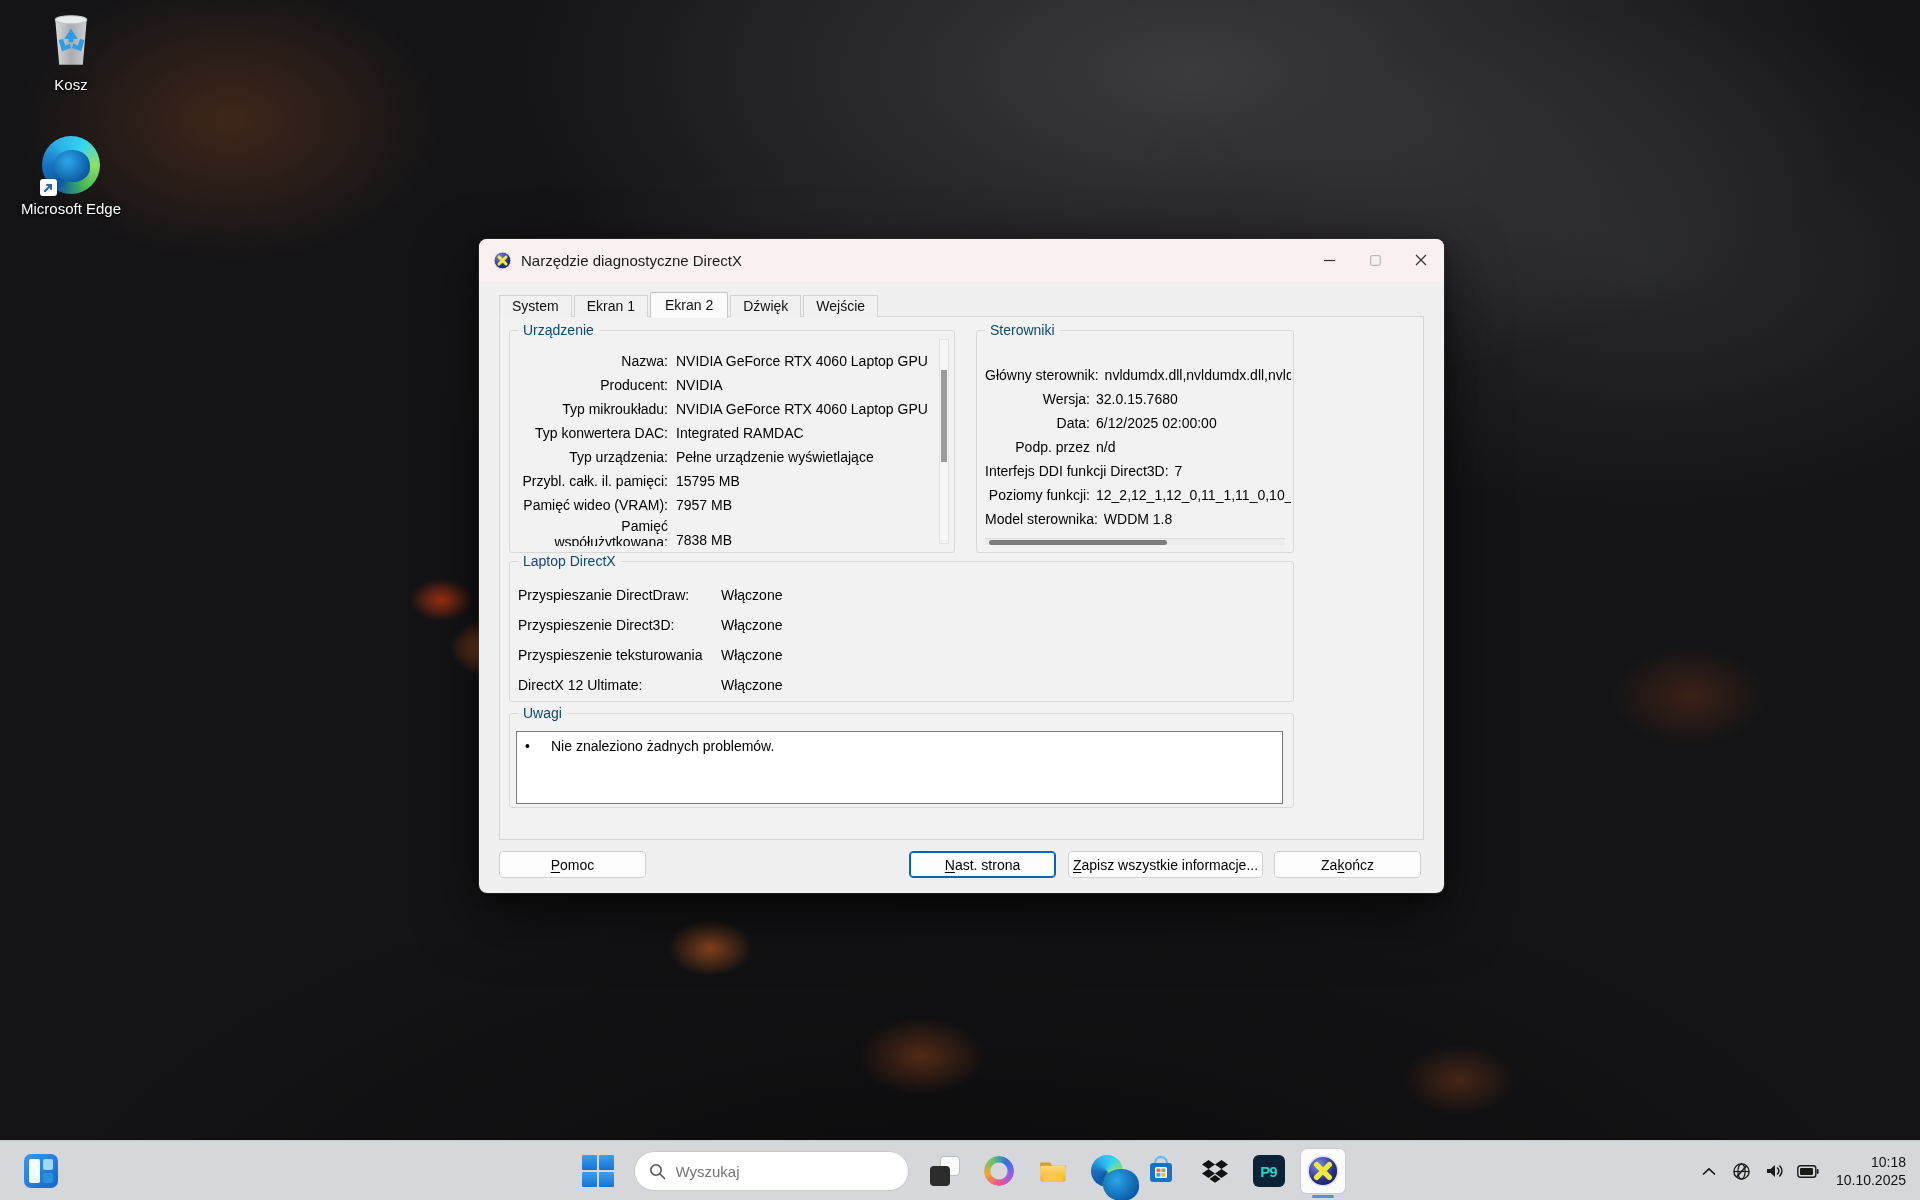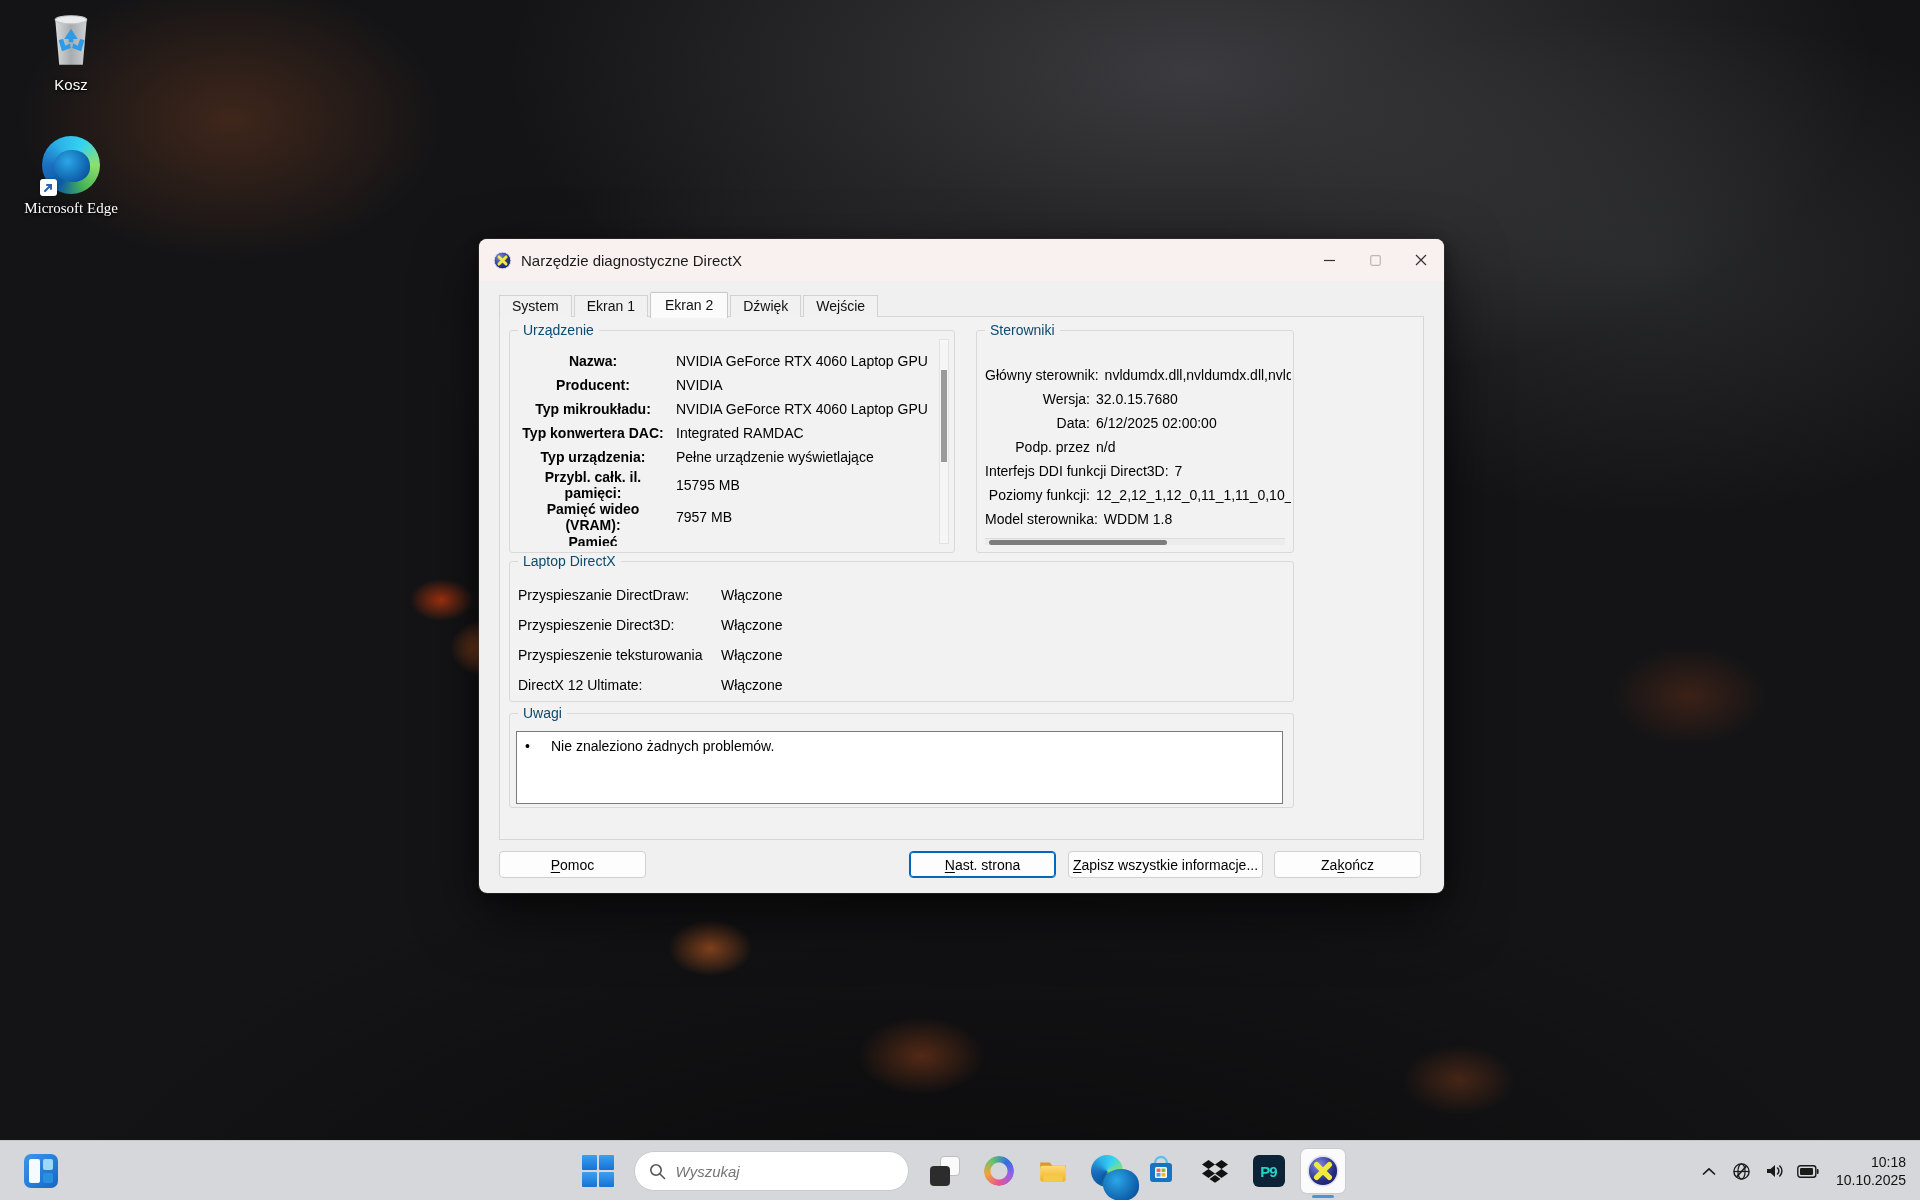--- a/index.html
+++ b/index.html
@@ -21,21 +21,21 @@
       radial-gradient(110px 70px at 88% 58%, rgba(150,62,26,0.30), transparent 70%),
       radial-gradient(80px 50px at 76% 90%, rgba(190,84,30,0.30), transparent 70%),
       radial-gradient(1400px 700px at 50% 110%, rgba(0,0,0,0.55), transparent 70%);
   }
 
   
   .desk-icon { position:absolute; width:110px; text-align:center; cursor:default; }
   .desk-icon .ic { display:flex; justify-content:center; align-items:flex-end; height:62px; }
   .desk-icon .lbl { margin-top:6px; font-size:15px; color:#fff; text-shadow:0 1px 2px rgba(0,0,0,0.9), 0 0 4px rgba(0,0,0,0.6); }
   #icon-kosz { left:16px; top:8px; }
-  #icon-edge { left:16px; top:132px;font-family:Liberation Serif, serif; }
+  #icon-edge { left:16px; top:132px; }
   .edge-ball { width:58px; height:58px; border-radius:50%;
     background:conic-gradient(from 210deg, #0c59a4, #1b70c0, #2bb3e8, #35d4f0, #8fe06a, #47b557, #0c59a4);
     position:relative; }
   .edge-ball::after { content:""; position:absolute; left:12px; top:14px; width:36px; height:32px;
     border-radius:50% 50% 46% 54%; background:radial-gradient(circle at 38% 35%, #2ba7e8, #0c59a4 75%); }
   .shortcut-badge { position:absolute; left:-2px; bottom:-2px; width:17px; height:17px; background:#fff;
     border-radius:3px; display:flex; align-items:center; justify-content:center; box-shadow:0 0 2px rgba(0,0,0,0.5); }
 
   
   .dxwin { position:absolute; left:479px; top:239px; width:965px; height:654px;
@@ -62,21 +62,21 @@
   .grp { position:absolute; border:1px solid #d9d9d9; border-radius:3px; }
   .grp > .legend { position:absolute; top:-9px; left:8px; background:#f2f2f2; padding:0 5px; font-size:14px; color:#0c4a6e; }
   #grp-device   { left:30px;  top:91px;  width:446px; height:223px; }
   #grp-drivers  { left:497px; top:91px;  width:318px; height:223px; }
   #grp-features { left:30px;  top:322px; width:785px; height:141px; }
   #grp-notes    { left:30px;  top:474px; width:785px; height:95px;  }
 
   
   .dev-rows { position:absolute; left:8px; right:24px; top:10px; bottom:6px; padding-top:8px; overflow:hidden; }
   .dev-row { display:grid; grid-template-columns:150px 1fr; column-gap:8px; min-height:24px; align-items:center; }
-  .dev-row .flabel { text-align:center; white-space:pre-line; line-height:16px;font-weight:bold; }
+  .dev-row .flabel { text-align:right; white-space:pre-line; line-height:16px; }
   .dev-row .fvalue { white-space:nowrap; }
   .dev-row.two-line { min-height:34px; }
   .dev-row.two-line .fvalue { align-self:end; padding-bottom:3px; }
   .vscroll { position:absolute; right:5px; top:8px; bottom:8px; width:10px; background:#f6f6f6; border:1px solid #e2e2e2; }
   .vscroll .thumb { position:absolute; left:1px; right:1px; top:30px; height:92px; background:#9a9a9a; }
 
   
   .drv-rows { position:absolute; left:8px; right:2px; top:10px; bottom:20px; padding-top:22px; overflow:hidden; }
   .drv-row { display:flex; min-height:24px; align-items:center; overflow:hidden; }
   .drv-row .flabel { flex:0 0 auto; min-width:105px; text-align:right; white-space:nowrap; }
@@ -111,21 +111,21 @@
     background:linear-gradient(135deg,#3b96ec,#1467c6); padding:5px; display:flex; gap:3px; }
   .tb-widgets .wl { width:11px; height:24px; background:#f6fbff; border-radius:2px; }
   .tb-widgets .wr { display:flex; flex-direction:column; gap:3px; }
   .tb-widgets .wr div { width:10px; height:10.5px; border-radius:2px; }
   .tb-center { position:absolute; left:0; right:0; top:8px; display:flex; justify-content:center; align-items:center; gap:10px; }
   .tb-item { width:44px; height:44px; border-radius:6px; display:flex; align-items:center; justify-content:center; position:relative; }
   .tb-item.active { background:rgba(255,255,255,0.9); box-shadow:0 0 0 1px rgba(0,0,0,0.05); }
   .tb-item.active .indicator { position:absolute; left:11px; right:11px; bottom:-5px; height:3px; border-radius:2px; background:#4d93d8; }
   .searchbox { width:275px; height:40px; background:#fff; border:1px solid #c9cacc; border-radius:20px;
     display:flex; align-items:center; margin:0 4px; }
-  .searchbox input { border:none; outline:none; font-size:15px; color:#701a75; background:transparent; width:190px; font-family:"Liberation Sans", sans-serif;font-style:italic; }
+  .searchbox input { border:none; outline:none; font-size:15px; color:#701a75; background:transparent; width:190px; font-family:"Liberation Sans", sans-serif; }
   .searchbox svg { margin:0 10px 0 14px; }
   .start-icon { display:grid; grid-template-columns:15px 15px; grid-template-rows:15px 15px; gap:2px; }
   .start-icon div { background:linear-gradient(180deg,#3ba0ef,#1672d4); border-radius:1px; }
   .taskview-ic { position:relative; width:30px; height:30px; }
   .taskview-ic .w { position:absolute; right:0; top:0; width:20px; height:20px; background:#fafafa; border:1px solid #bdbdbd; border-radius:4px; }
   .taskview-ic .b { position:absolute; left:0; bottom:0; width:20px; height:20px; background:#2c2c2c; border-radius:4px; }
   .copilot-ic { width:30px; height:30px; border-radius:50%;
     background:conic-gradient(from 40deg, #2f6fe4, #9a5fe8, #e8558e, #f2a33c, #65c56a, #2f6fe4);
     -webkit-mask:radial-gradient(circle, transparent 0 8px, #000 9px); mask:radial-gradient(circle, transparent 0 8px, #000 9px); }
   .pdfgear-ic { width:32px; height:32px; border-radius:6px; background:#0c2236; color:#25d2c6;

